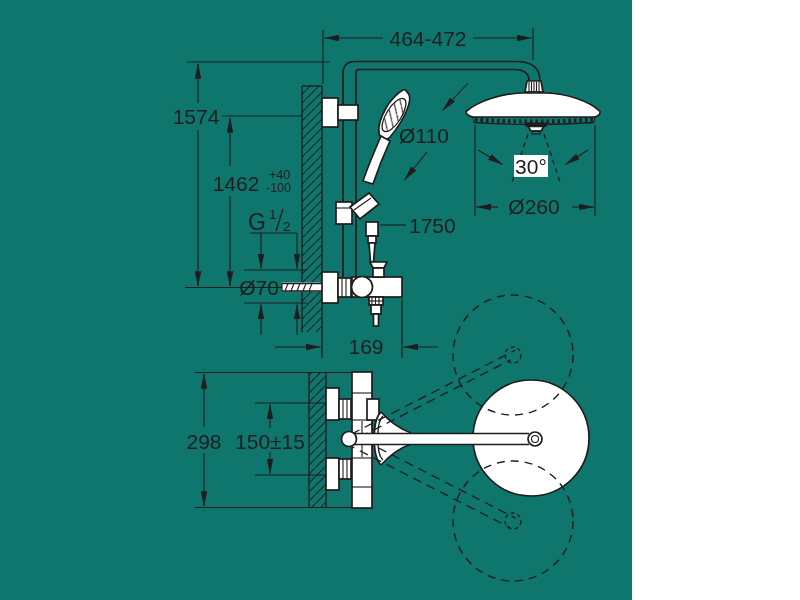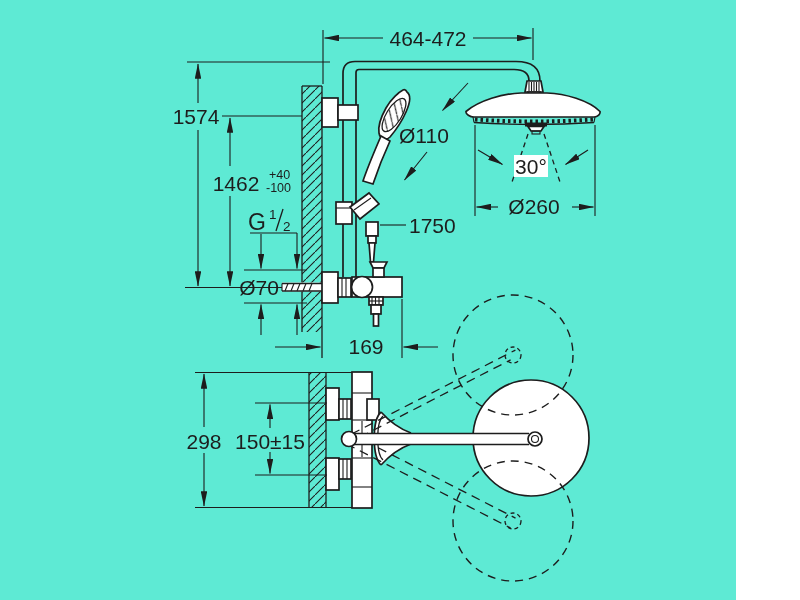--- a/index.html
+++ b/index.html
@@ -1,16 +1,16 @@
 <!DOCTYPE html>
 <html><head>
 <meta charset="utf-8">
 <style>
   html,body{margin:0;padding:0;background:#ffffff;}
-  .stage{width:736px;height:600px;position:relative;background:#5eead4;overflow:hidden;}
+  .stage{width:632px;height:600px;position:relative;background:#0f766e;overflow:hidden;}
   svg{display:block;}
   text{font-family:"Liberation Sans","DejaVu Sans",sans-serif;fill:#1d1d1d;}
   .t21{font-size:21px;}
   .t23{font-size:23px;}
   .t13{font-size:13.5px;}
   .t12{font-size:12.5px;}
   .obj{stroke:#1d1d1d;stroke-width:1.7;fill:none;}
   .objf{stroke:#1d1d1d;stroke-width:1.7;fill:#ffffff;}
   .thin{stroke:#1d1d1d;stroke-width:1.1;fill:none;}
   .med{stroke:#1d1d1d;stroke-width:1.3;fill:none;}

